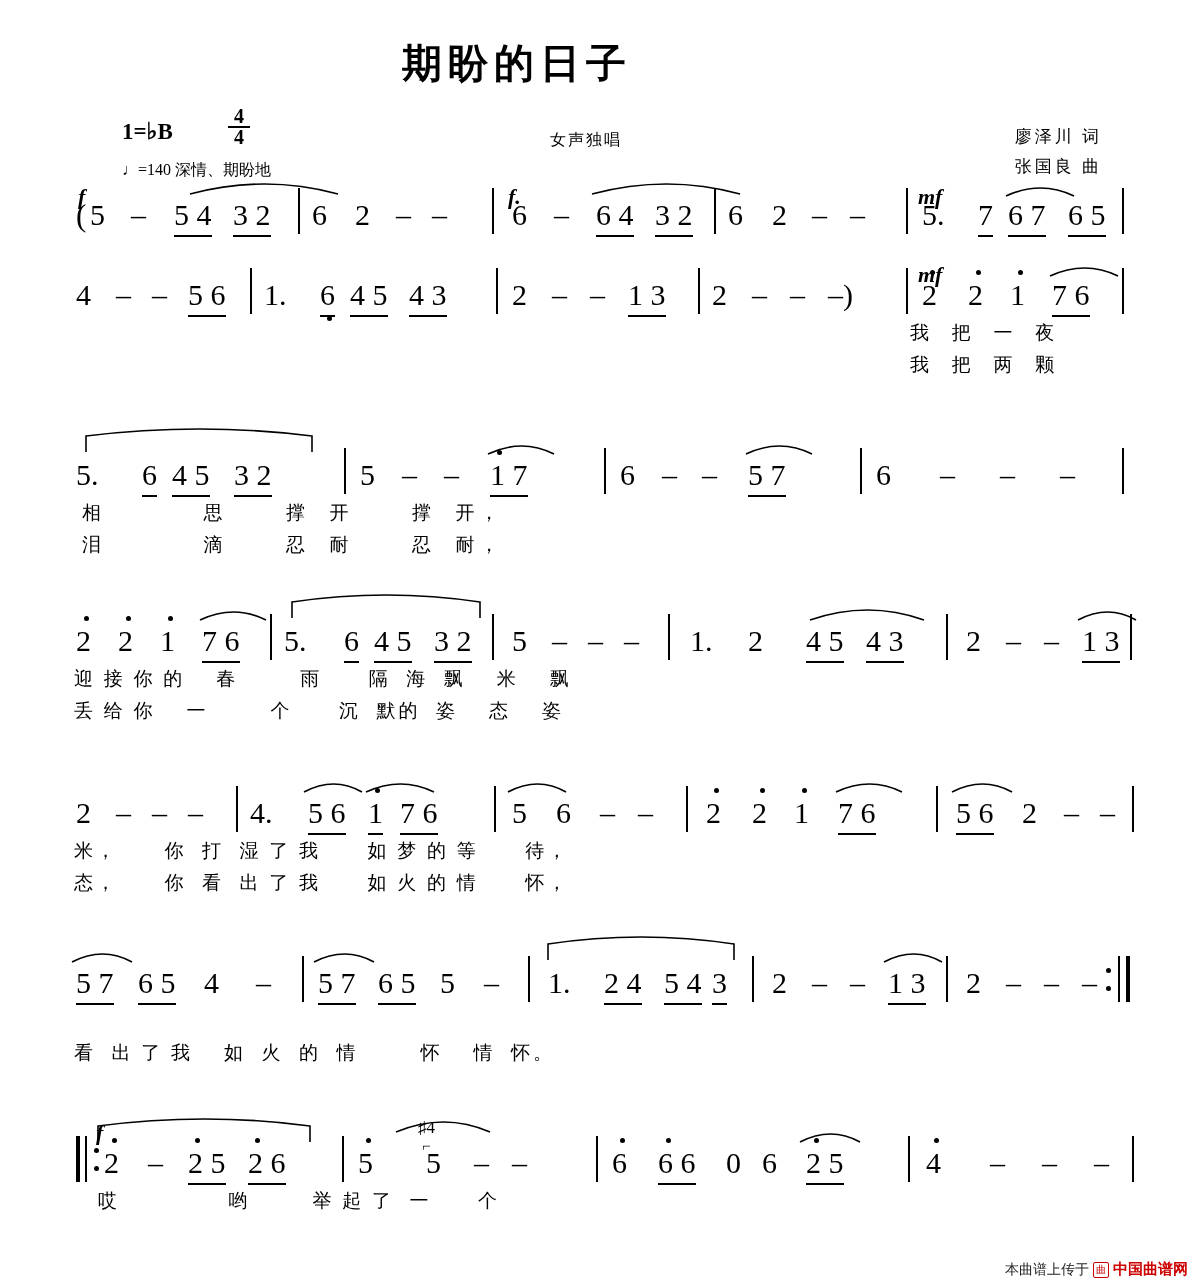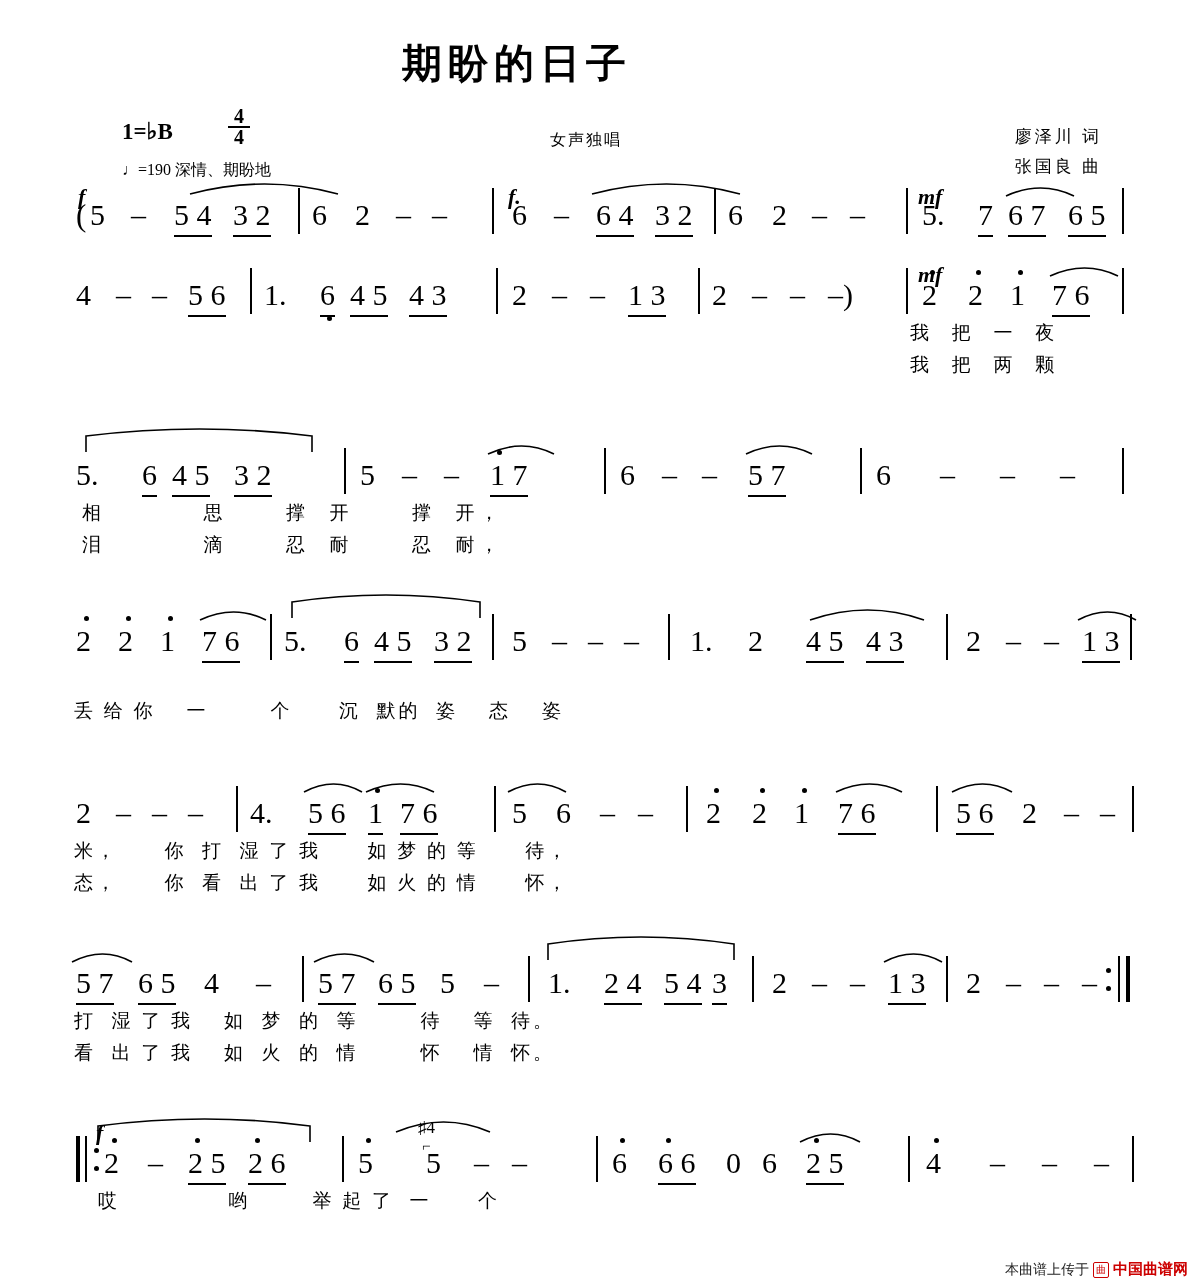--- a/index.html
+++ b/index.html
@@ -90,21 +90,21 @@
 <div class="sheet">
 
   <div class="title">期盼的日子</div>
 
   <div class="keysig"><span>1=♭B</span></div>
   <div class="timesig">
     <span class="num">4</span>
     <span class="bar"></span>
     <span class="num">4</span>
   </div>
-  <div class="tempo">♩=190  深情、期盼地</div>
+  <div class="tempo">♩=140  深情、期盼地</div>
   <div class="voicetype">女声独唱</div>
   <div class="credits">
     <div>廖泽川 词</div>
     <div>张国良 曲</div>
   </div>
 
   <div class="sys" style="top:192px;height:56px;">
     <div class="dyn" style="left:78px;top:-8px;">f</div>
     <svg class="slur" style="left:190px;top:-14px;" width="150" height="20">
         <path d="M0,16 Q75,-4 148,16" stroke="#000" fill="none" stroke-width="1.6"></path>
@@ -276,20 +276,21 @@
       </svg>
     <svg class="slur" style="left:1078px;top:-12px;" width="60" height="18">
         <path d="M0,14 Q30,-2 58,14" stroke="#000" fill="none" stroke-width="1.6"></path>
       </svg>
     <div class="bl" style="left:270px;top:-4px;height:46px;"></div>
     <div class="bl" style="left:492px;top:-4px;height:46px;"></div>
     <div class="bl" style="left:668px;top:-4px;height:46px;"></div>
     <div class="bl" style="left:946px;top:-4px;height:46px;"></div>
     <div class="bl" style="left:1130px;top:-4px;height:46px;"></div>
 
+    <div class="lyr" style="left:74px;top:48px;letter-spacing:3px;">迎 接 你 的    春        雨      隔  海  飘    米    飘</div>
     <div class="lyr" style="left:74px;top:80px;letter-spacing:3px;">丢 给 你    一        个      沉  默的  姿    态    姿</div>
   </div>
 
   <div class="sys" style="top:790px;height:120px;">
     <div class="notes">
       <span class="n" style="left:76px;top:6px;">2</span>
       <span class="n" style="left:116px;top:6px;">–</span>
       <span class="n" style="left:152px;top:6px;">–</span>
       <span class="n" style="left:188px;top:6px;">–</span>
 
@@ -384,21 +385,20 @@
     <div class="bl" style="left:302px;top:-4px;height:46px;"></div>
     <div class="bl" style="left:528px;top:-4px;height:46px;"></div>
     <div class="bl" style="left:752px;top:-4px;height:46px;"></div>
     <div class="bl" style="left:946px;top:-4px;height:46px;"></div>
 
     <div class="bl" style="left:1118px;top:-4px;height:46px;"></div>
     <div class="blthick" style="left:1126px;top:-4px;height:46px;"></div>
     <div class="dotabove" style="left:1106px;top:8px;"></div>
     <div class="dotabove" style="left:1106px;top:26px;"></div>
 
-    <div class="lyr" style="left:74px;top:48px;letter-spacing:3px;">打  湿 了 我    如  梦  的  等        待    等  待。</div>
     <div class="lyr" style="left:74px;top:80px;letter-spacing:3px;">看  出 了 我    如  火  的  情        怀    情  怀。</div>
   </div>
 
   <div class="sys" style="top:1140px;height:110px;">
     <div class="dyn" style="left:96px;top:-20px;">f</div>
 
     <div class="blthick" style="left:76px;top:-4px;height:46px;"></div>
     <div class="bl" style="left:85px;top:-4px;height:46px;"></div>
     <div class="dotabove" style="left:94px;top:8px;"></div>
     <div class="dotabove" style="left:94px;top:26px;"></div>

